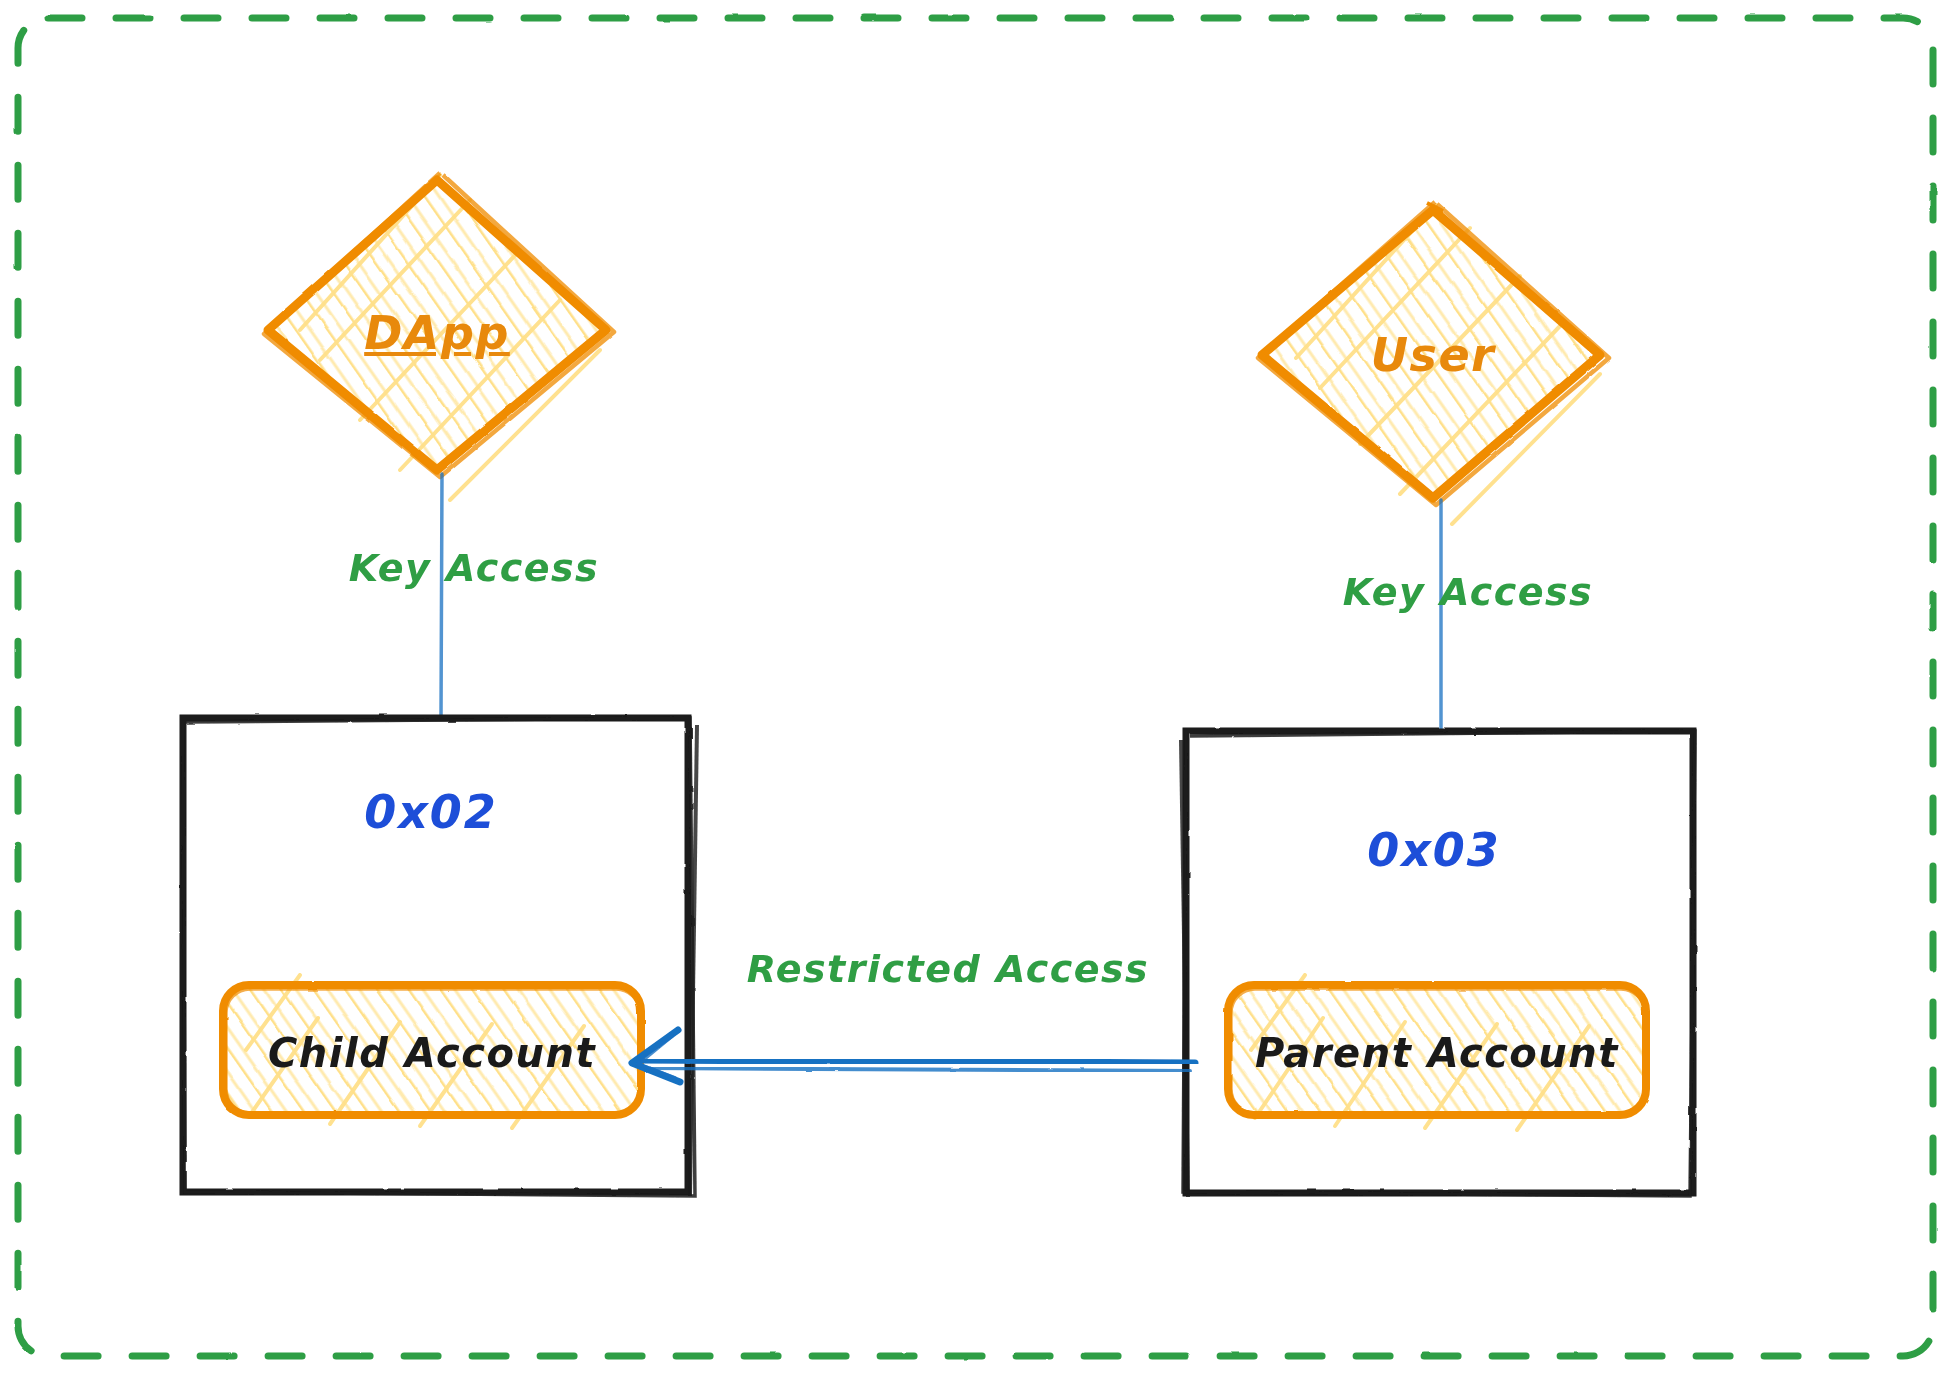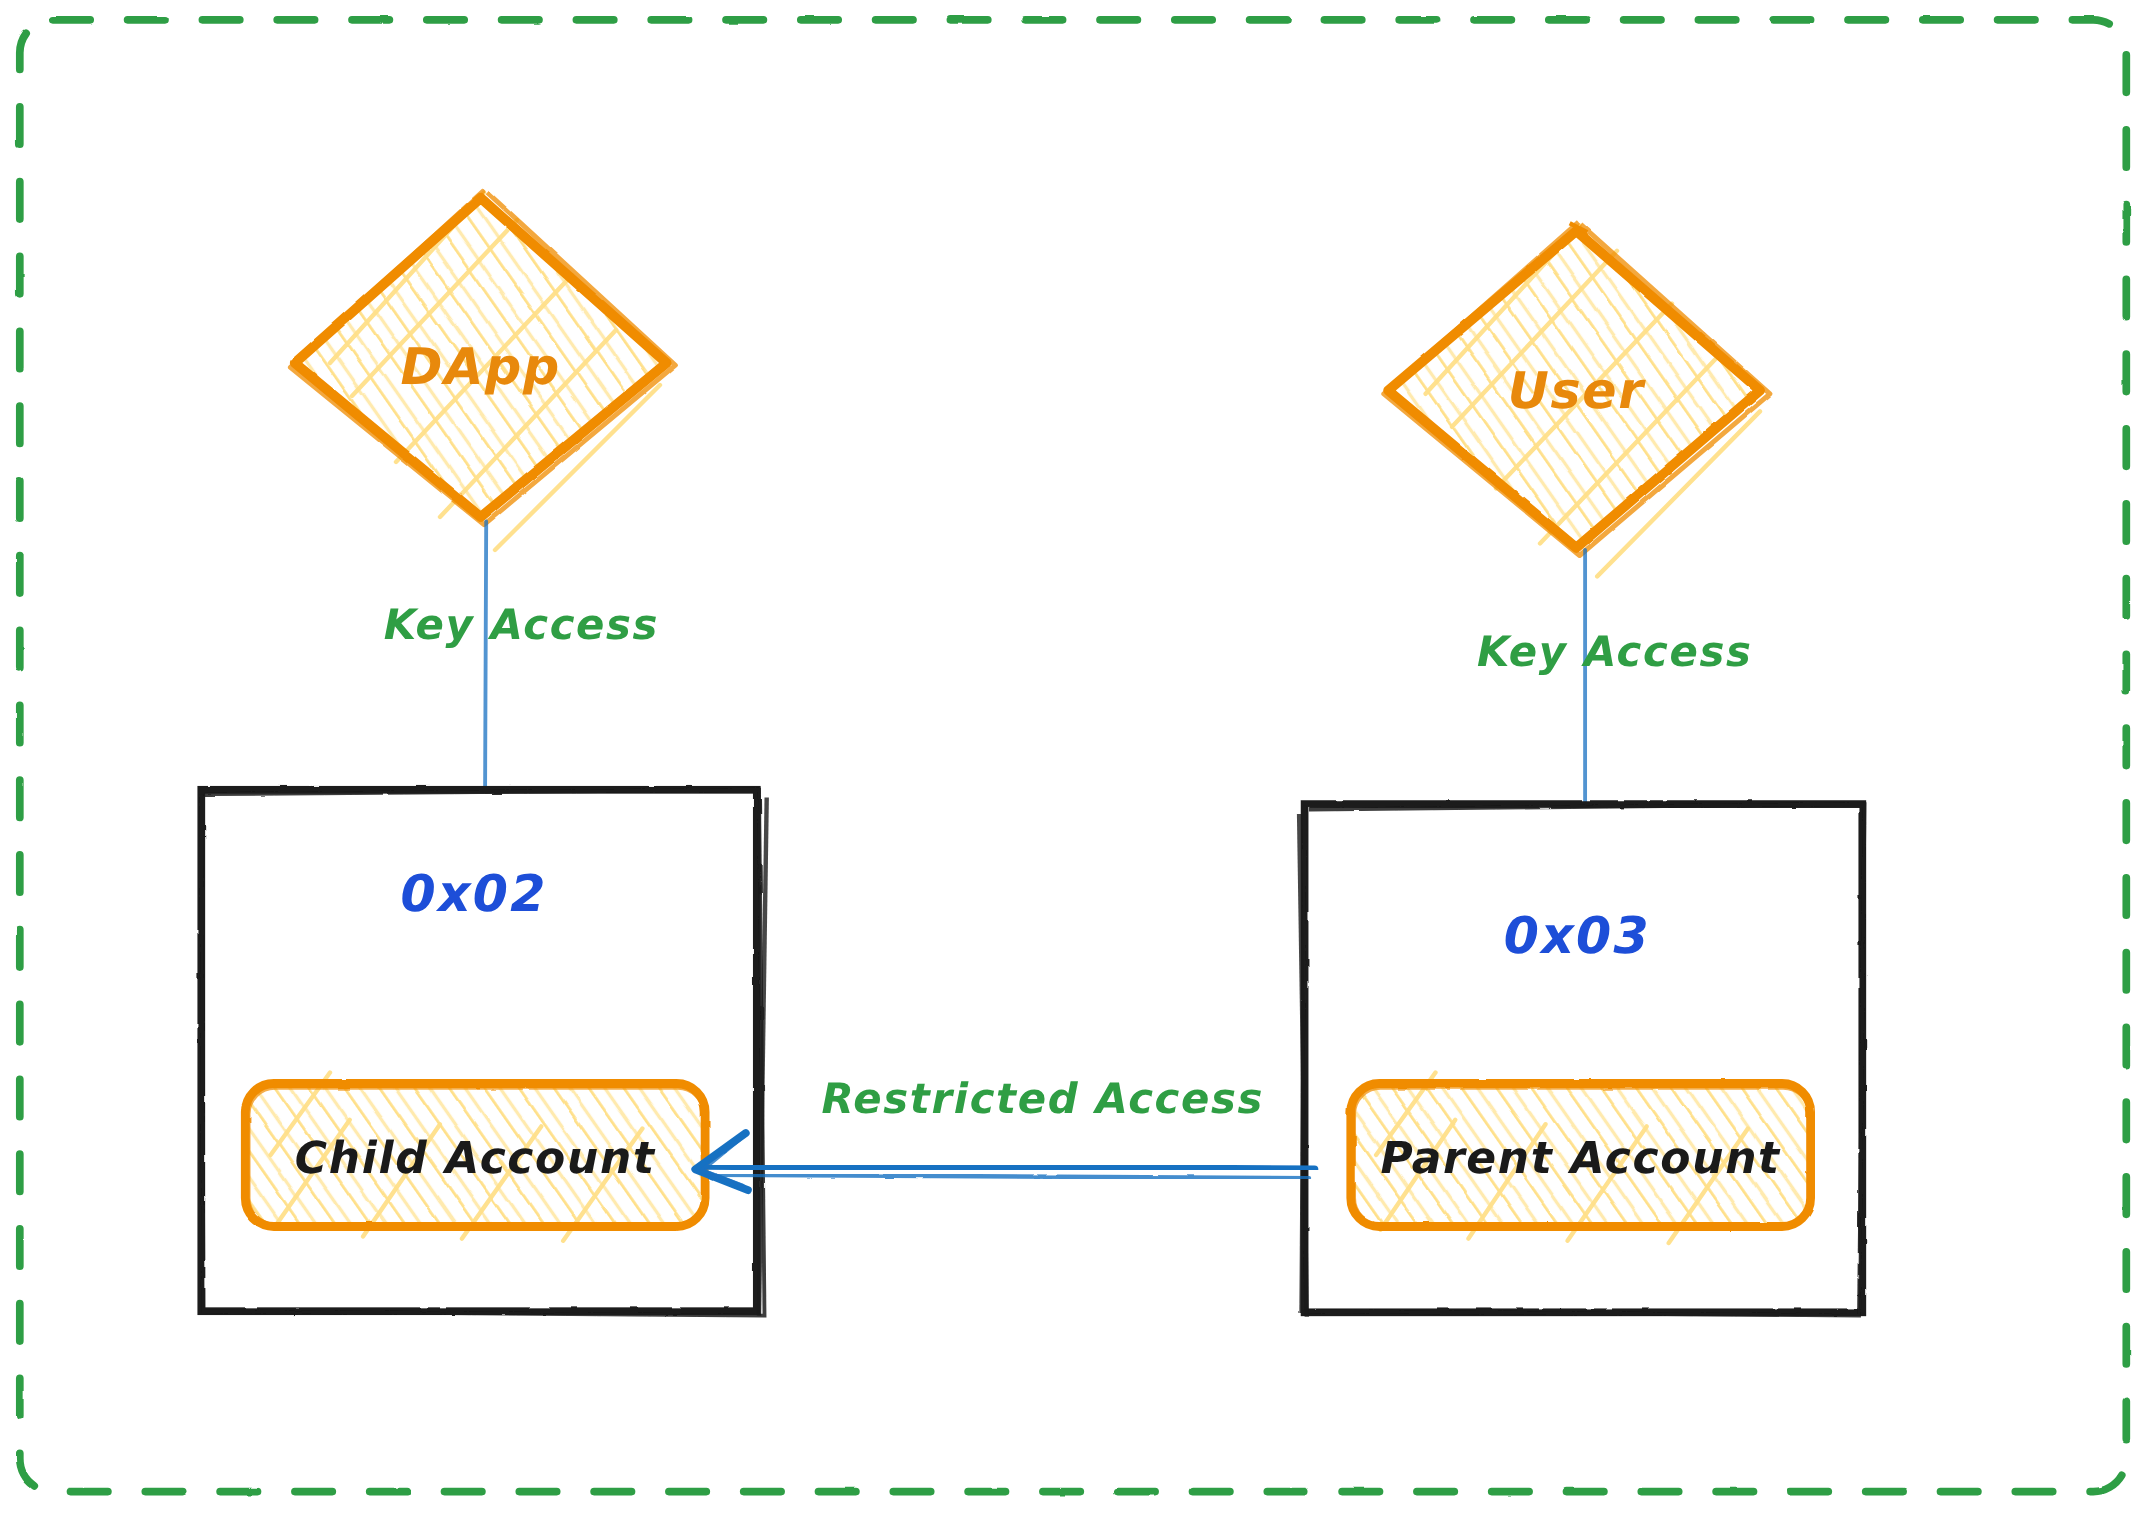--- a/index.html
+++ b/index.html
@@ -149,31 +149,31 @@
 
     <g>
       <line x1="1195" y1="1063" x2="640" y2="1060" stroke="#1971c2" stroke-width="7" stroke-linecap="round" filter="url(#roughSmall)"></line>
       <line x1="1190" y1="1071" x2="648" y2="1068" stroke="#1971c2" stroke-width="4" stroke-linecap="round" opacity="0.8" filter="url(#roughSmall)"></line>
 
       <polyline points="678,1030 632,1063 680,1082" fill="none" stroke="#1971c2" stroke-width="7" stroke-linecap="round" stroke-linejoin="round" filter="url(#roughSmall)"></polyline>
       <polyline points="672,1036 638,1064 675,1078" fill="none" stroke="#1971c2" stroke-width="4" stroke-linecap="round" stroke-linejoin="round" opacity="0.8"></polyline>
     </g>
   </svg>
 
-  <div class="lbl lbl-orange" style="left:437px; top:333px;">DApp</div>
+  <div class="lbl lbl-orange" style="left:437px; top:333px;text-decoration:underline;">DApp</div>
 
   <div class="lbl lbl-orange" style="left:1433px; top:355px;">User</div>
 
   <div class="lbl lbl-green" style="left:474px; top:568px;">Key Access</div>
 
   <div class="lbl lbl-green" style="left:1468px; top:592px;">Key Access</div>
 
   <div class="lbl lbl-black" style="left:431px; top:812px;">0x02</div>
 
   <div class="lbl lbl-black" style="left:1434px; top:822px;margin-top:28px;">0x03</div>
 
   <div class="lbl lbl-black-sm" style="left:432px; top:1053px;">Child Account</div>
 
   <div class="lbl lbl-black-sm" style="left:1437px; top:1053px;">Parent Account</div>
 
-  <div class="lbl lbl-green" style="left:948px; top:999px;text-align:center;">Restricted Access</div>
+  <div class="lbl lbl-green" style="left:948px; top:969px;text-align:center;">Restricted Access</div>
 
 </div>
 
 </body></html>

